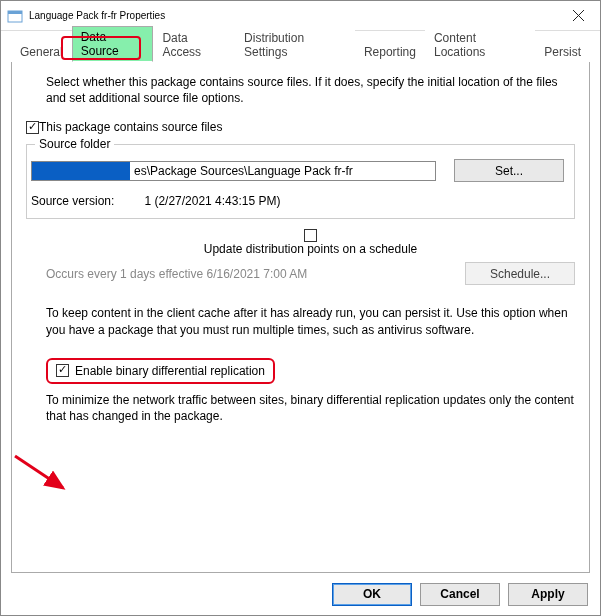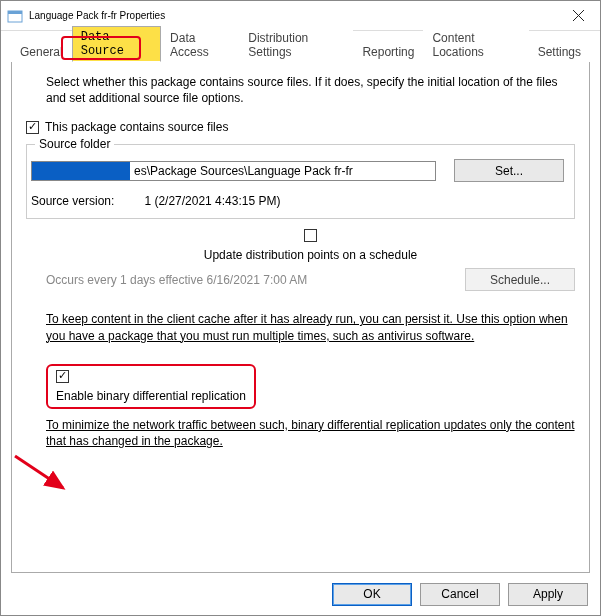--- a/index.html
+++ b/index.html
@@ -73,45 +73,43 @@
     border-bottom: none;
     background: #fff;
     cursor: pointer;
     margin-right: 0px;
     position: relative;
     top: 1px;
   }
   .tab.active {
     border: 1px solid #aaa;
     border-bottom: 1px solid #fff;
-    background: #fde047;
+    background: #86efac;
     color: #000;
     z-index: 3;
-    font-family: Liberation Mono, monospace;
   }
   .tab-highlight-red {
     position: absolute;
     border: 2px solid #e2001a;
     border-radius: 4px;
     pointer-events: none;
     z-index: 10;
   }
   .tabpanel {
     border: 1px solid #aaa;
     flex: 1;
     padding: 12px 14px 8px 14px;
     position: relative;
     margin-top: 0px;
     overflow: hidden;
   }
   .desc { margin: 0 0 14px 20px; line-height: 1.35; }
   .checkbox-row {
     display: flex;
     align-items: center;
-    gap: 6px;
     margin: 6px 0;
   }
   .cb {
     width: 13px; height: 13px;
     border: 1px solid #333;
     display: inline-flex;
     align-items: center;
     justify-content: center;
     background: #fff;
     font-size: 11px;
@@ -181,45 +179,45 @@
   }
   .sv-row {
     display: flex;
     gap: 30px;
     margin-top: 12px;
     align-items: flex-start;
   }
   .indent { margin-left: 20px; flex-direction: column; }
   .muted { color: #888; }
   .section { margin-top: 10px; }
-  .subdesc { margin: 20px 0 0 20px; line-height: 1.35; text-decoration: underline; }
+  .subdesc { margin: 20px 0 0 20px; line-height: 1.35; }
   .red-box {
     border: 2px solid #e2001a;
     border-radius: 6px;
     padding: 4px 8px;
     display: inline-flex;
+    align-items: center;
     gap: 6px;
-    flex-direction: column;
   }
   .arrow {
     position: absolute;
     left: -3px;
     top: 390px;
     z-index: 20;
     pointer-events: none;
   }
   .footer {
     height: 42px;
     padding: 8px 12px;
     display: flex;
     justify-content: flex-end;
     gap: 8px;
     align-items: center;
   }
-  .footer .btn { min-width: 80px; height: 23px; }
+  .footer .btn { min-width: 80px; height: 23px; font-weight: bold; }
   .btn-primary {
     border: 1px solid #0a5fc4;
     box-shadow: inset 0 0 0 1px #5aa0e8;
   }
 </style>
 </head>
 <body>
 
 <div class="window">
 
@@ -243,21 +241,21 @@
 
   <div class="content">
 
     <div class="tabstrip">
       <div class="tab">General</div>
       <div class="tab active">Data Source</div>
       <div class="tab">Data Access</div>
       <div class="tab">Distribution Settings</div>
       <div class="tab">Reporting</div>
       <div class="tab">Content Locations</div>
-      <div class="tab">Settings</div>
+      <div class="tab">Persist</div>
       <div class="tab-highlight-red" style="left:50px; top:-3px; width:80px; height:24px;"></div>
     </div>
 
     <div class="tabpanel">
 
       <p class="desc">Select whether this package contains source files. If it does, specify the initial location of the files and set additional source file options.</p>
 
       <div class="checkbox-row">
         <span class="cb checked"></span>
         <span>This package contains source files</span>
@@ -291,21 +289,21 @@
 
       <div class="section" style="margin-top:16px;">
         <p class="subdesc indent">To keep content in the client cache after it has already run, you can persist it. Use this option when you have  a package that you must run multiple times, such as antivirus software.</p>
       </div>
 
       <div class="section" style="margin-top:20px; margin-left:20px;">
         <span class="red-box">
           <span class="cb checked"></span>
           <span>Enable binary differential replication</span>
         </span>
-        <p class="subdesc" style="margin-left:0; margin-top:8px;">To minimize the network traffic between such, binary differential replication updates only the content that has changed in the package.</p>
+        <p class="subdesc" style="margin-left:0; margin-top:8px;">To minimize the network traffic between sites, binary differential replication updates only the content that has changed in the package.</p>
       </div>
 
       <svg class="arrow" width="70" height="50">
         <defs>
           <marker id="ah" markerWidth="8" markerHeight="8" refX="6" refY="3" orient="auto">
             <path d="M0,0 L7,3 L0,6 Z" fill="#e2001a"></path>
           </marker>
         </defs>
         <line x1="6" y1="4" x2="54" y2="36" stroke="#e2001a" stroke-width="3" marker-end="url(#ah)"></line>
       </svg>

